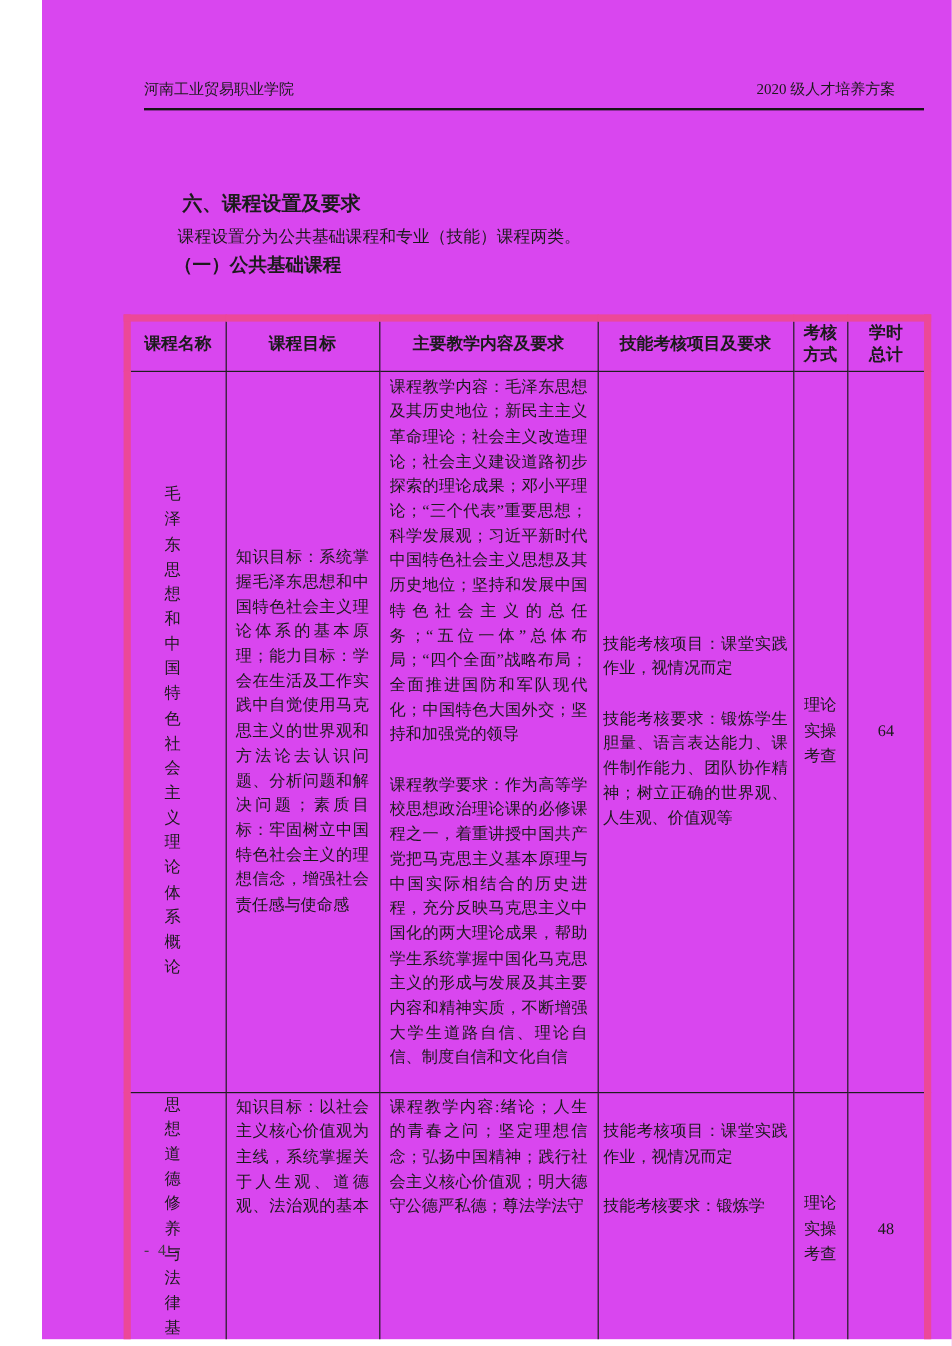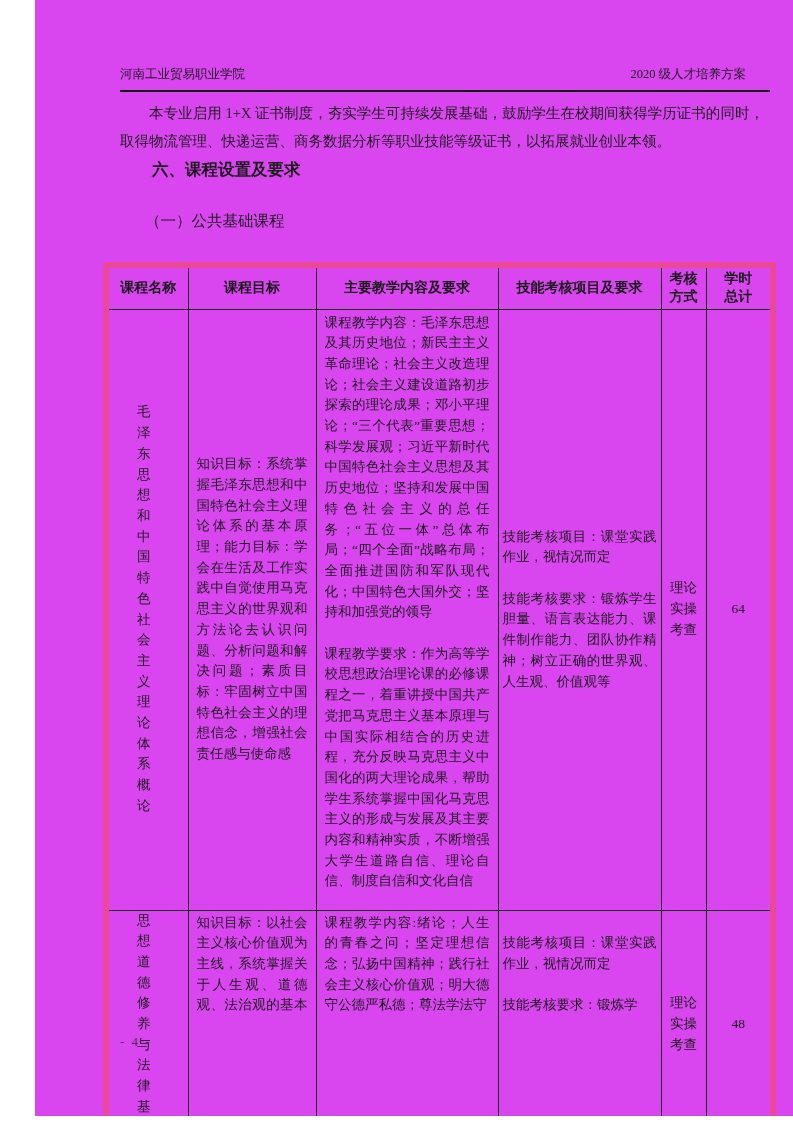--- a/index.html
+++ b/index.html
@@ -27,21 +27,21 @@
   .h-section {
     position:absolute; left:117px; top:159px;
     font-size:16.5px; font-weight:bold;
     font-family:"Liberation Sans","DejaVu Sans",sans-serif;
   }
   .p-section {
     position:absolute; left:113px; top:189px; font-size:14px;
   }
   .h-subsection {
     position:absolute; left:110px; top:211px;
-    font-size:15.5px; font-weight:normal;
+    font-size:15.5px; font-weight:bold;
     font-family:"Liberation Sans","DejaVu Sans",sans-serif;
   }
 
   .caption-row { position:absolute; left:68px; top:238px; width:667px; height:24px; text-align:center; }
   .caption-row .tbl-label { position:absolute; left:0; top:5px; font-size:12.5px; }
   .caption-row .tbl-caption {
     font-size:15px; font-weight:bold;
     font-family:"Liberation Sans","DejaVu Sans",sans-serif;
   }
 
@@ -80,23 +80,23 @@
 </head>
 <body>
 
 <div class="page">
 
   <div class="running-header">
     <span class="rh-left">河南工业贸易职业学院</span>
     <span class="rh-right">2020 级人才培养方案</span>
   </div>
 
-  <p class="intro">本专业启用 1+X 证书制度，夯实学生可持续发展基础，鼓励学生在校期间获得学历证书的同时，取得物流管理、快递运营、商务数据分析等职业技能等级证书，以拓展就业创业本领。</p>
 
   <div class="h-section">六、课程设置及要求</div>
+  <p class="p-section">课程设置分为公共基础课程和专业（技能）课程两类。</p>
   <div class="h-subsection">（一）公共基础课程</div>
 
 
   <table class="course-table">
     <colgroup>
       <col style="width:82px">
         <col style="width:128px">
         <col style="width:182px">
       <col style="width:163px">
         <col style="width:45px">

